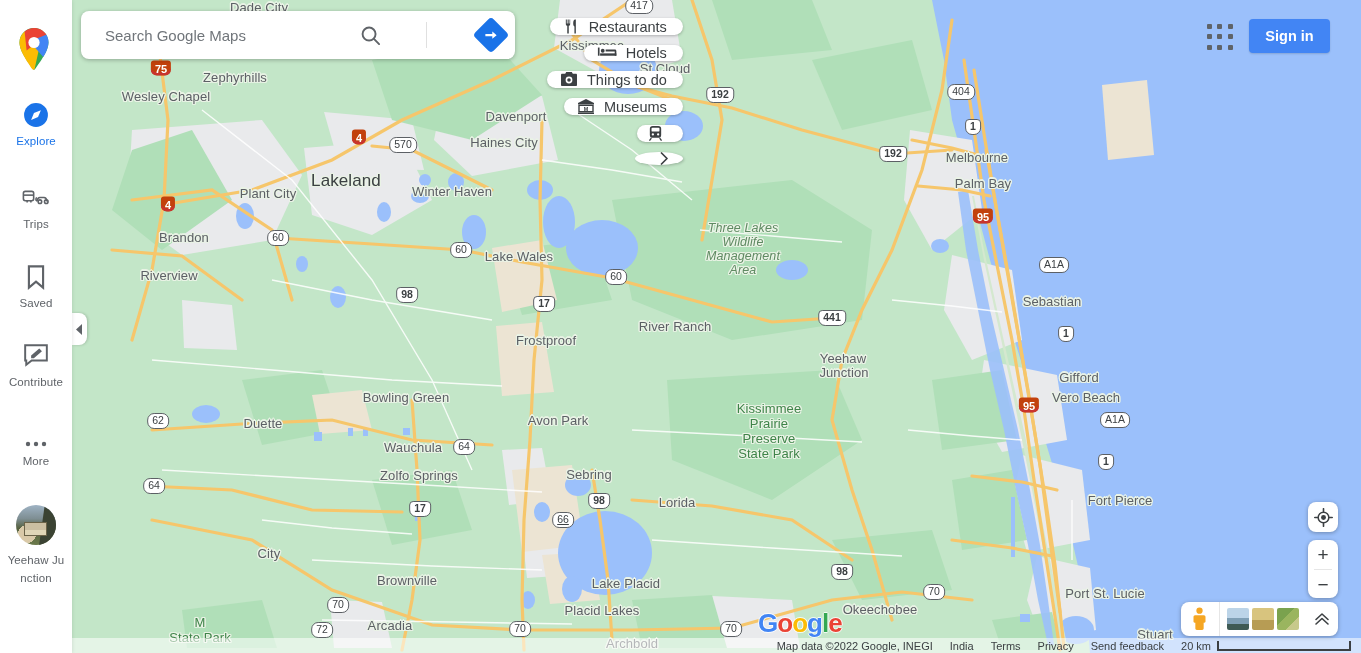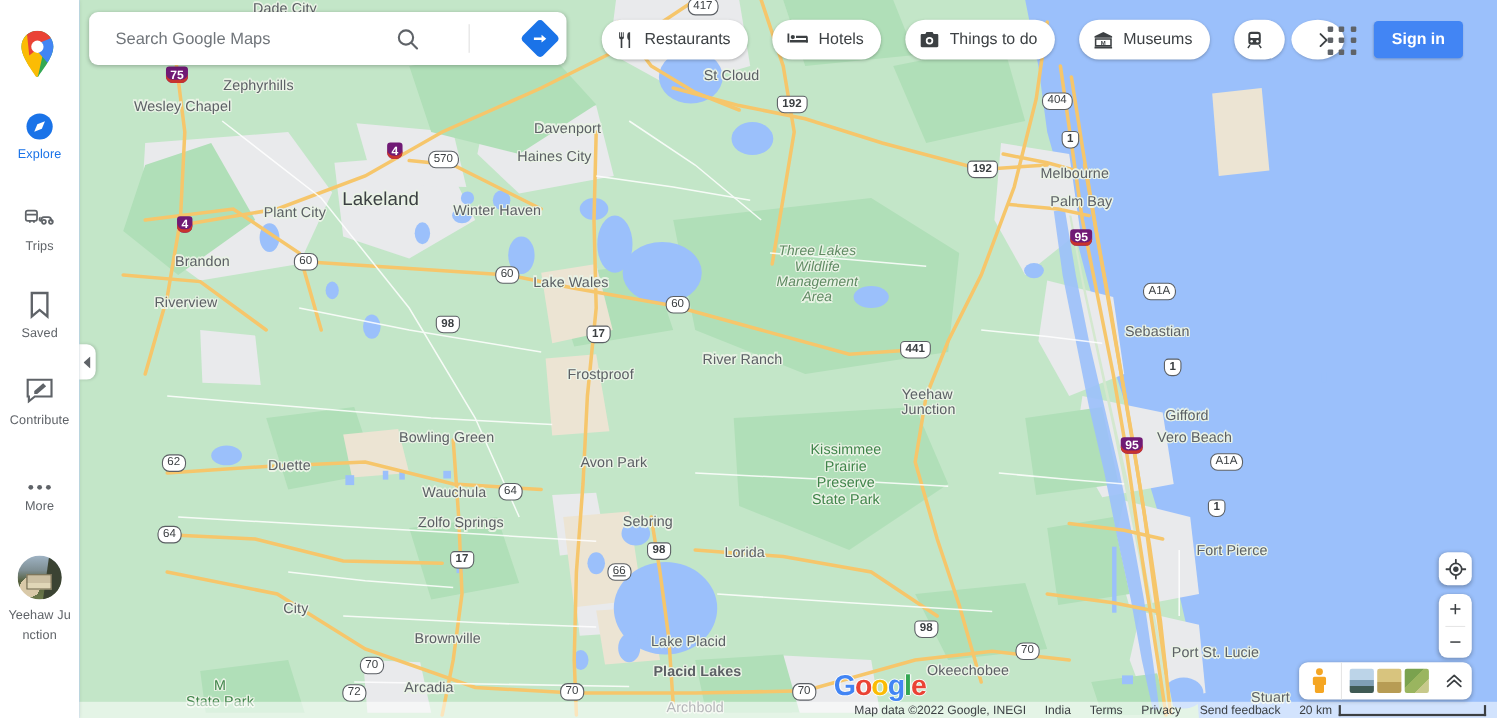--- a/index.html
+++ b/index.html
@@ -42,21 +42,21 @@
     position: absolute; transform: translate(-50%,-50%);
     background:#fff; border:1.2px solid #5c6065; border-radius: 7px;
     color:#3c4043; font-size:10.5px; line-height: 13px; height:14px;
     padding: 0 4px; text-align:center; font-family:"Liberation Sans",sans-serif;
     box-sizing: content-box;
   }
   .shield.us {
     border-radius: 4px 4px 7px 7px; border-width:1.4px; font-weight:bold;
   }
   .shield.i {
-    background:#701a75; color:#fff; border:none; border-radius:3px 3px 6px 6px;
+    background:#c2410c; color:#fff; border:none; border-radius:3px 3px 6px 6px;
     font-weight:bold; padding:0 4px; height:15px; line-height:16px; font-size:11px;
     box-shadow: 0 -3px 0 0 #c8332e inset;
   }
 
   
   #google-logo {
     position:absolute; left:686px; top:608px; font-size:26px; font-weight:bold;
     letter-spacing:-1px; font-family:"Liberation Sans",sans-serif;
     text-shadow: -1px 0 rgba(255,255,255,.8), 1px 0 rgba(255,255,255,.8), 0 -1px rgba(255,255,255,.8), 0 1px rgba(255,255,255,.8);
   }
@@ -117,21 +117,21 @@
   #search-divider { width:1px; height:26px; background:#e0e0e0; margin: 0 8px 0 4px; }
   #directions-btn {
     width:48px; height:48px; display:flex; align-items:center; justify-content:center; cursor:pointer;
   }
   #dir-diamond {
     width:26px;height:26px;background:#1a73e8;transform:rotate(45deg);border-radius:4px;
     display:flex;align-items:center;justify-content:center;
   }
 
   
-  #chips { position:absolute; left:547px; top:18px; height:36px; display:flex; gap:22px; z-index:17; align-items:flex-end; }
+  #chips { position:absolute; left:547px; top:18px; height:36px; display:flex; gap:10px; z-index:17; align-items:flex-end;flex-direction:column; }
   .chip {
     height:36px; background:#fff; border-radius:18px; display:flex; align-items:center;
     padding:0 16px 0 13px; gap:9px; cursor:pointer;
     box-shadow: 0 1px 3px rgba(0,0,0,.26);
     font-size:14.5px; color:#3c4043; white-space:nowrap;
   }
   .chip.icon-only{ padding:0 10px; }
   #chip-more {
     width:36px;height:36px;border-radius:50%;background:#fff;margin-left:-16px;
     display:flex;align-items:center;justify-content:center;cursor:pointer;
@@ -388,21 +388,21 @@
         <div class="lbl city" style="left: 474px; top: 340px;">Frostproof</div>
         <div class="lbl city" style="left: 603px; top: 326px;">River Ranch</div>
         <div class="lbl city" style="left: 334px; top: 397px;">Bowling Green</div>
         <div class="lbl city" style="left: 191px; top: 423px;">Duette</div>
         <div class="lbl city" style="left: 341px; top: 447px;">Wauchula</div>
         <div class="lbl city" style="left: 347px; top: 475px;">Zolfo Springs</div>
         <div class="lbl city" style="left: 486px; top: 420px;">Avon Park</div>
         <div class="lbl city" style="left: 517px; top: 474px;">Sebring</div>
         <div class="lbl city" style="left: 605px; top: 502px;">Lorida</div>
         <div class="lbl city" style="left: 554px; top: 583px;">Lake Placid</div>
-        <div class="lbl city" style="left: 562px; top: 610px; font-weight: bold;">Placid Lakes</div>
+        <div class="lbl city" style="left: 530px; top: 610px;">Placid Lakes</div>
         <div class="lbl city" style="left: 560px; top: 643px;">Archbold</div>
         <div class="lbl city" style="left: 335px; top: 580px;">Brownville</div>
         <div class="lbl city" style="left: 318px; top: 625px;">Arcadia</div>
         <div class="lbl city" style="left: 197px; top: 553px;">City</div>
         <div class="lbl city" style="left: 808px; top: 609px;">Okeechobee</div>
         <div class="lbl city" style="left: 593px; top: 68px;">St Cloud</div>
         <div class="lbl city" style="left: 520px; top: 45px;">Kissimmee</div>
         <div class="lbl city" style="left: 905px; top: 157px;">Melbourne</div>
         <div class="lbl city" style="left: 911px; top: 183px;">Palm Bay</div>
         <div class="lbl city" style="left: 980px; top: 301px;">Sebastian</div>

